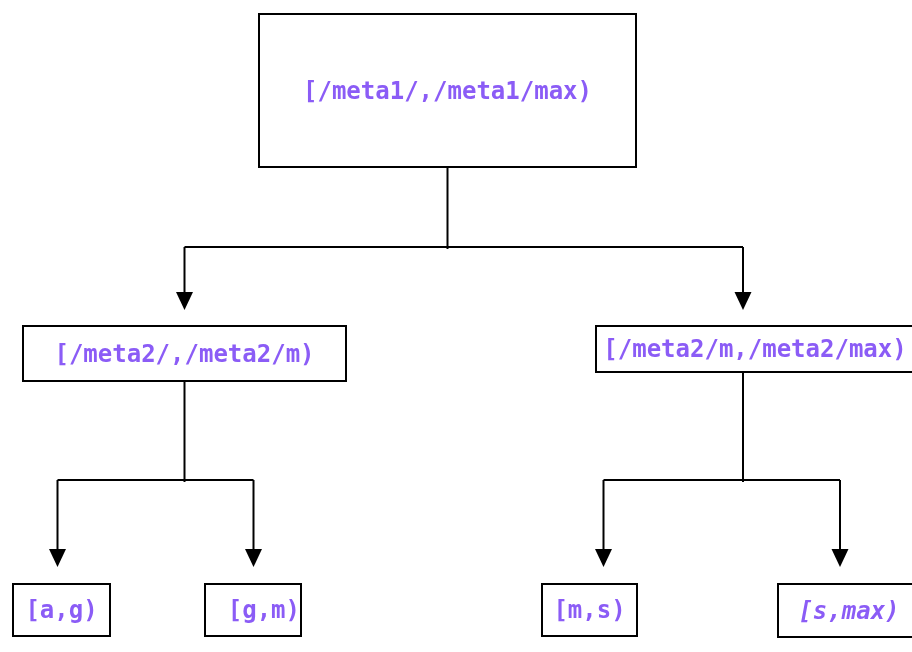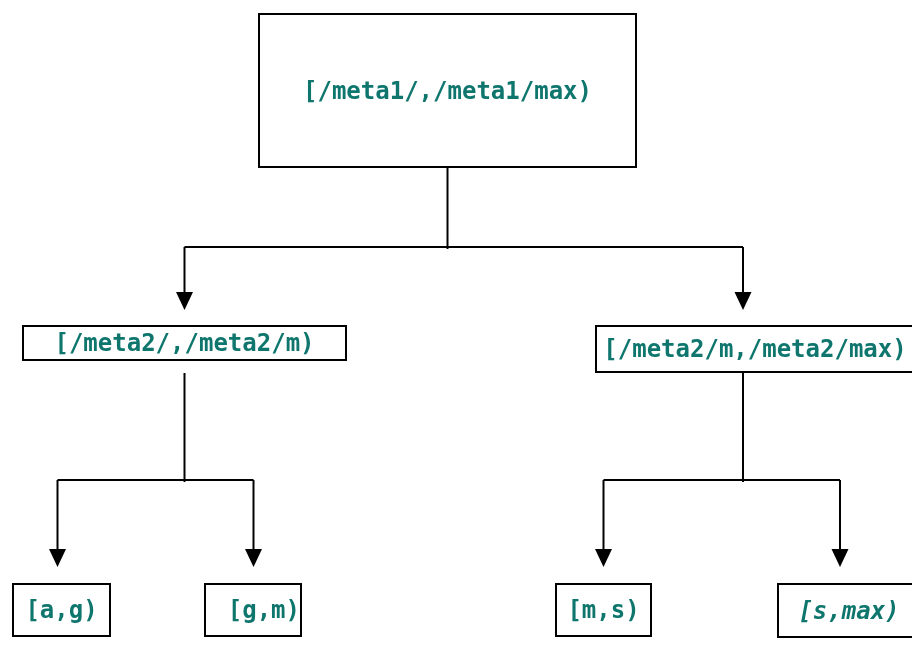--- a/index.html
+++ b/index.html
@@ -26,29 +26,29 @@
   .node {
     position: absolute;
     box-sizing: border-box;
     border: 2px solid #000000;
     background: #ffffff;
     display: flex;
     align-items: center;
     justify-content: center;
     font-weight: bold;
     font-size: 24px;
-    color: #0f766e;
+    color: #8b5cf6;
     white-space: nowrap;
   }
   .n-root  { left: 258px; top: 13px;  width: 379px; height: 155px; }
-  .n-l2l   { left: 22px;  top: 325px; width: 325px; height: 36px;  }
+  .n-l2l   { left: 22px;  top: 325px; width: 325px; height: 57px;  }
   .n-l2r   { left: 595px; top: 325px; width: 320px; height: 48px;  }
   .n-ag    { left: 12px;   top: 583px; width: 99px;  height: 54px;  }
   .n-gm    { left: 204px; top: 583px; width: 98px;  height: 54px; justify-content: flex-end;  }
-  .n-ms    { left: 555px; top: 583px; width: 97px;  height: 54px;  }
+  .n-ms    { left: 541px; top: 583px; width: 97px;  height: 54px;  }
   .n-smax  { left: 777px; top: 583px; width: 144px; height: 55px; font-style: italic;  }
 </style>
 </head>
 <body>
 
 <div class="canvas">
 
   <svg class="connectors" viewBox="0 0 912 652" xmlns="http://www.w3.org/2000/svg">
     <g stroke="#000000" stroke-width="2" fill="none">
 

